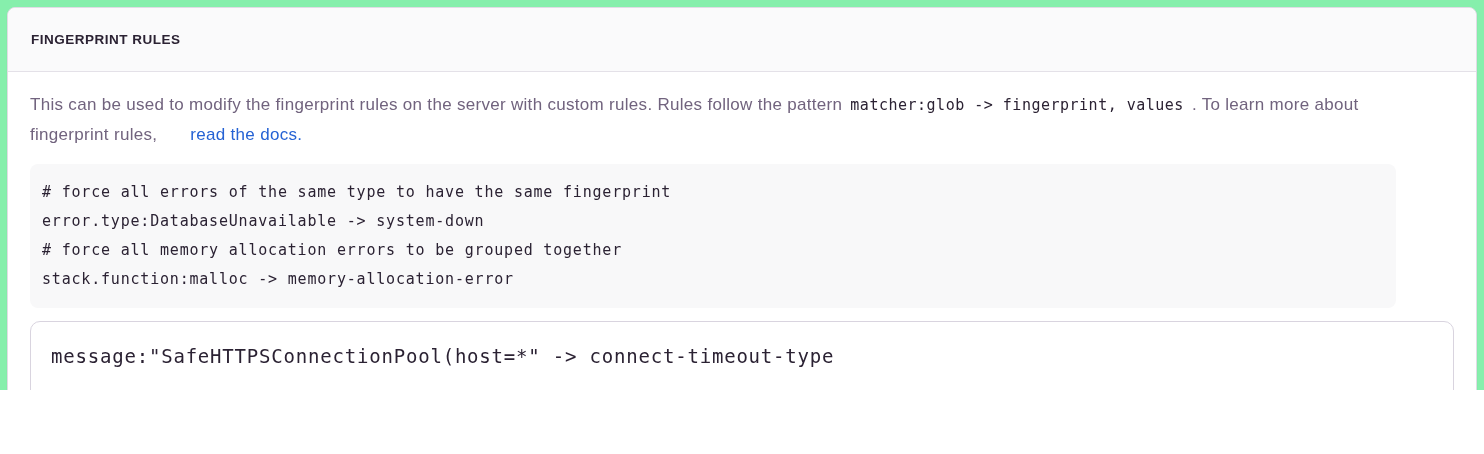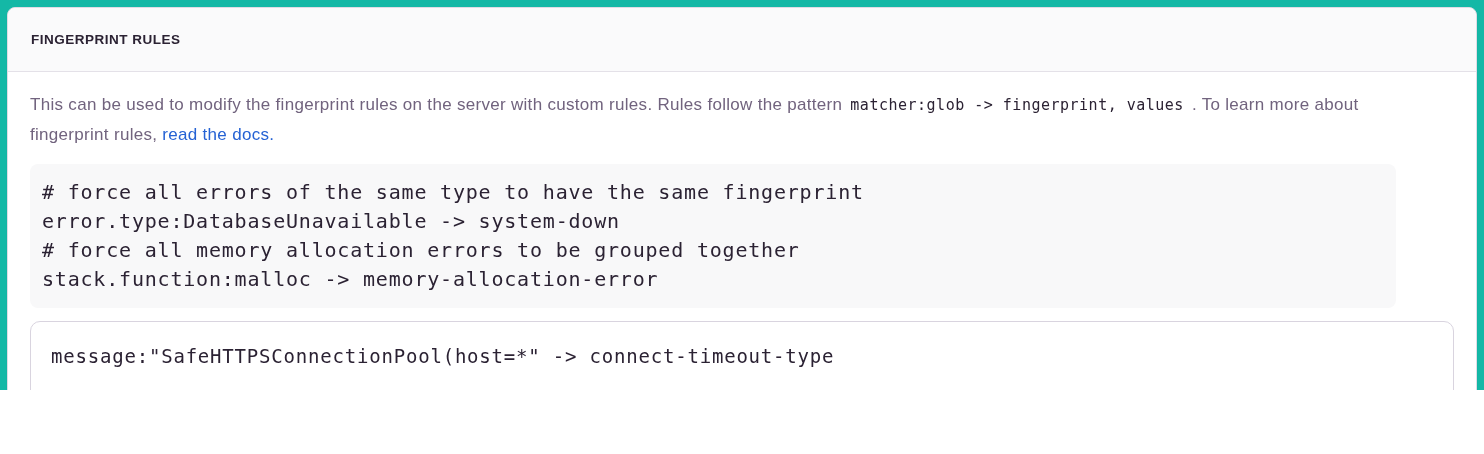--- a/index.html
+++ b/index.html
@@ -5,21 +5,21 @@
   * { box-sizing: border-box; }
   html, body {
     margin: 0;
     padding: 0;
     background: #ffffff;
     font-family: "Liberation Sans", sans-serif;
   }
   .page {
     width: 1484px;
     height: 390px;
-    background: #14b8a6;
+    background: #86efac;
     padding: 7px;
   }
   .panel {
     width: 1470px;
     background: #ffffff;
     border: 1px solid #e0dce5;
     border-radius: 8px;
     box-shadow: 0 2px 2px rgba(43, 34, 51, 0.05);
     overflow: hidden;
   }
@@ -56,28 +56,29 @@
     font-family: "DejaVu Sans Mono", monospace;
     font-size: 15px;
     letter-spacing: 0.5px;
     color: #2b2233;
     padding: 0 3px;
   }
   .docs-link {
     color: #2562d4;
     text-decoration: none;
     cursor: pointer;
+    margin-left: 28px;
   }
   .example-block {
     margin: 0 58px 13px 0;
     background: #f8f8f9;
     border-radius: 8px;
     padding: 14px 12px;
     font-family: "DejaVu Sans Mono", monospace;
-    font-size: 20px;
+    font-size: 15px;
     letter-spacing: 0.8px;
     line-height: 29px;
     color: #2b2233;
     white-space: pre;
     overflow: hidden;
   }
   .rules-textarea {
     display: block;
     width: 100%;
     height: 97px;

